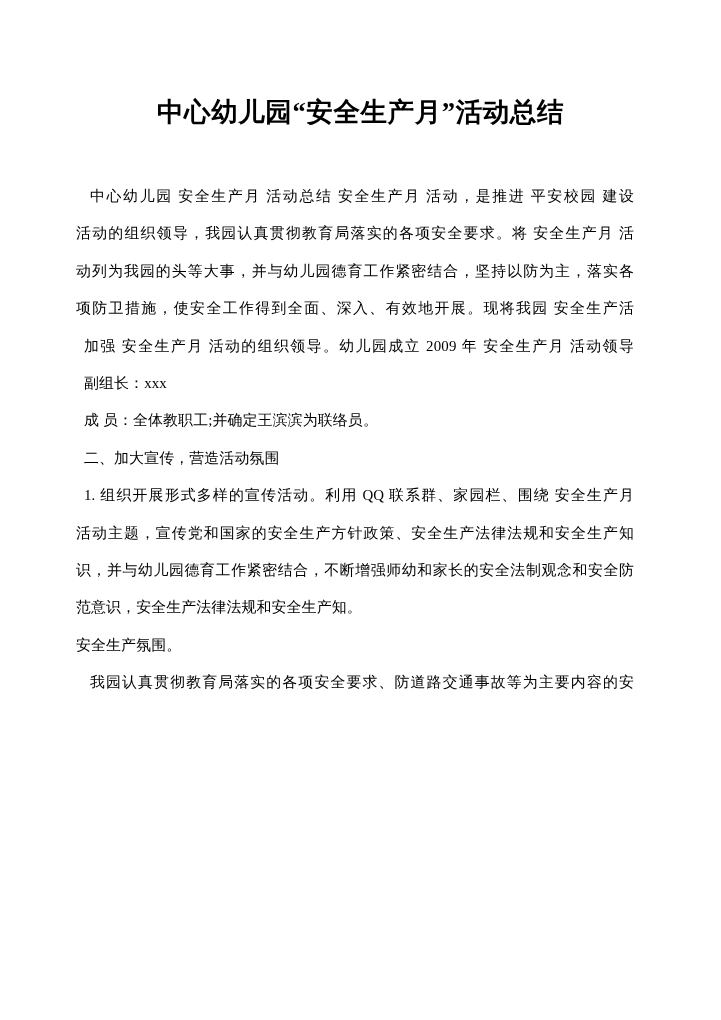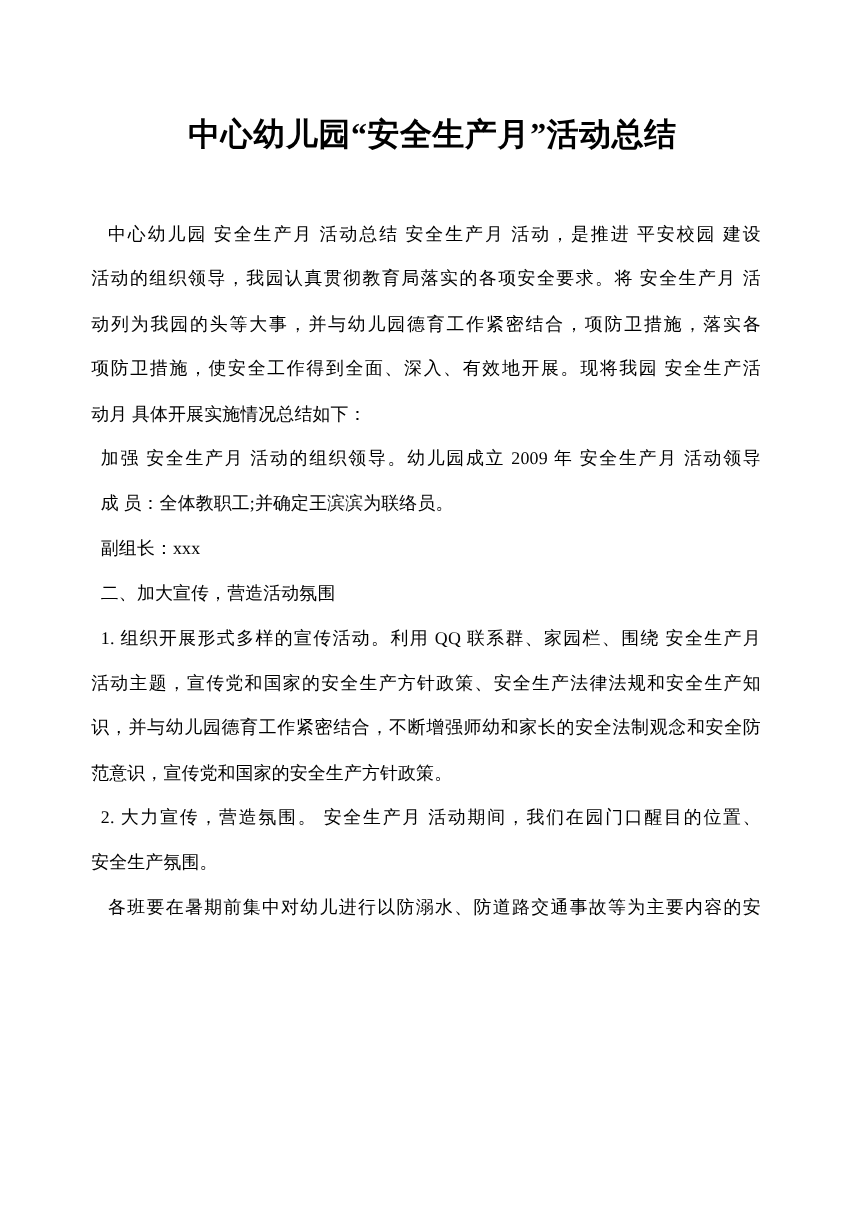--- a/index.html
+++ b/index.html
@@ -82,29 +82,27 @@
 </head>
 <body style="color: rgb(0, 0, 0);">
 
 <div id="page" style="width: 721px; height: 1020px; background: rgb(255, 255, 255);">
 
   <h1 id="doc-title">中心幼儿园“安全生产月”活动总结</h1>
 
   <div id="body-text">
       <div class="para-line justify indent-2">中心幼儿园 安全生产月 活动总结 安全生产月 活动，是推进 平安校园 建设</div>
       <div class="para-line justify">活动的组织领导，我园认真贯彻教育局落实的各项安全要求。将 安全生产月 活</div>
-      <div class="para-line justify">动列为我园的头等大事，并与幼儿园德育工作紧密结合，项防卫措施，落实各</div>
+      <div class="para-line justify">动列为我园的头等大事，并与幼儿园德育工作紧密结合，坚持以防为主，落实各</div>
       <div class="para-line justify">项防卫措施，使安全工作得到全面、深入、有效地开展。现将我园 安全生产活</div>
-      <div class="para-line ragged">动月 具体开展实施情况总结如下：</div>
       <div class="para-line justify indent-1">加强 安全生产月 活动的组织领导。幼儿园成立 2009 年 安全生产月 活动领导</div>
+      <div class="para-line ragged indent-1">副组长：xxx</div>
       <div class="para-line ragged indent-1">成 员：全体教职工;并确定王滨滨为联络员。</div>
-      <div class="para-line ragged indent-1">副组长：xxx</div>
       <div class="para-line ragged indent-1">二、加大宣传，营造活动氛围</div>
       <div class="para-line justify indent-1">1. 组织开展形式多样的宣传活动。利用 QQ 联系群、家园栏、围绕 安全生产月</div>
       <div class="para-line justify">活动主题，宣传党和国家的安全生产方针政策、安全生产法律法规和安全生产知</div>
       <div class="para-line justify">识，并与幼儿园德育工作紧密结合，不断增强师幼和家长的安全法制观念和安全防</div>
-      <div class="para-line ragged">范意识，宣传党和国家的安全生产方针政策。</div>
-      <div class="para-line justify indent-1">2. 大力宣传，营造氛围。 安全生产月 活动期间，我们在园门口醒目的位置、</div>
+      <div class="para-line ragged">范意识，安全生产法律法规和安全生产知。</div>
       <div class="para-line ragged">安全生产氛围。</div>
-      <div class="para-line justify indent-2">各班要在暑期前集中对幼儿进行以防溺水、防道路交通事故等为主要内容的安</div>
+      <div class="para-line justify indent-2">我园认真贯彻教育局落实的各项安全要求、防道路交通事故等为主要内容的安</div>
     </div>
 
 </div>
 
 </body></html>

